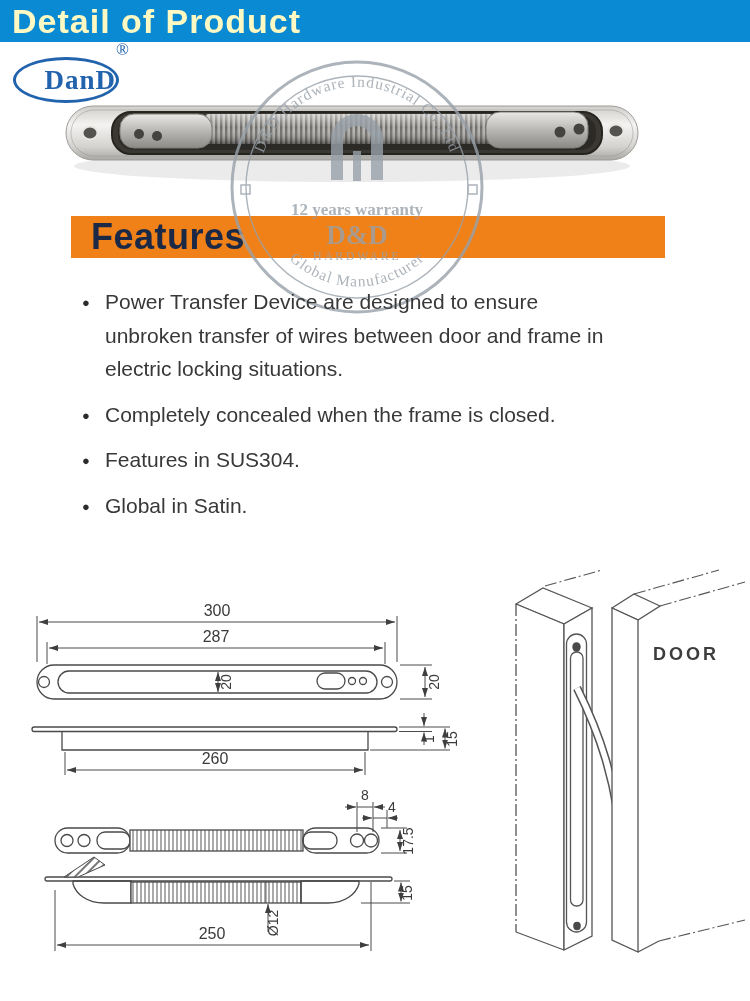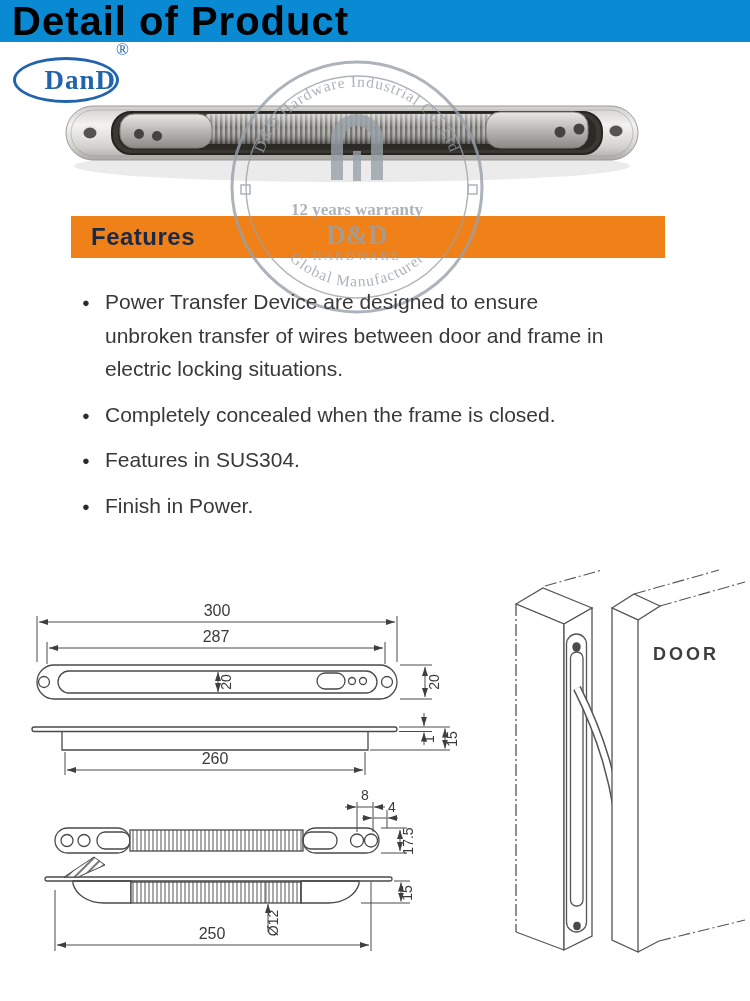--- a/index.html
+++ b/index.html
@@ -6,21 +6,21 @@
   body{
     width:750px;height:1001px;position:relative;overflow:hidden;
     background:#ffffff;font-family:"Liberation Sans",sans-serif;
   }
   
   .header{
     position:absolute;left:0;top:0;width:750px;height:42px;
     background:#0a8ad2;z-index:1;
   }
   .header .title{
-    color:#000000;font-size:40px;font-weight:bold;
+    color:#fef9c3;font-size:34px;font-weight:bold;
     line-height:42px;padding-left:12px;letter-spacing:1px;
   }
   
   .logo-wrap{position:absolute;left:13px;top:40px;z-index:3;width:150px;height:70px;}
   .logo-ellipse{
     position:absolute;left:0;top:17px;width:100px;height:40px;
     border:3px solid #2263ad;border-radius:50%;
     display:flex;align-items:center;justify-content:flex-end;
   }
   .logo-text{
@@ -34,21 +34,21 @@
   
   .photo{position:absolute;left:0;top:90px;z-index:0;}
   
   .watermark{position:absolute;left:225px;top:55px;z-index:2;opacity:.8;pointer-events:none;}
   
   .features-bar{
     position:absolute;left:71px;top:216px;width:594px;height:42px;
     background:#f08018;z-index:1;
   }
   .features-bar .features-heading{
-    font-size:24px;font-weight:bold;color:#1b2947;
+    font-size:36px;font-weight:bold;color:#1b2947;
     line-height:42px;padding-left:20px;letter-spacing:.5px;
   }
   .feature-list{
     position:absolute;left:70px;top:273px;width:640px;z-index:3;
     list-style:none;margin:0;padding:0;
   }
   .feature-list li{
     position:relative;padding-left:23px;margin:12px;
     font-size:21px;line-height:33.5px;color:#383838;
     white-space:pre-line;
@@ -122,21 +122,21 @@
 <div class="features-bar">
   <div class="features-heading">Features</div>
 </div>
 
 <ul class="feature-list">
   <li>Power Transfer Device are designed to ensure
 unbroken transfer of wires between door and frame in
 electric locking situations.</li>
   <li>Completely concealed when the frame is closed.</li>
   <li>Features in SUS304.</li>
-  <li>Finish in Power.</li>
+  <li>Global in Satin.</li>
 </ul>
 
 <svg class="drawings" width="750" height="441" viewBox="0 0 750 441">
   <defs>
     <marker id="arw" markerWidth="10" markerHeight="8" refX="9" refY="3" orient="auto-start-reverse" markerUnits="userSpaceOnUse">
       <path d="M0,0 L9,3 L0,6 Z" fill="#3f3f3f"></path>
     </marker>
     <pattern id="coilLines" width="4" height="24" patternUnits="userSpaceOnUse">
       <rect width="4" height="24" fill="#ffffff"></rect>
       <line x1="1" y1="0" x2="1" y2="24" stroke="#555555" stroke-width="1"></line>

